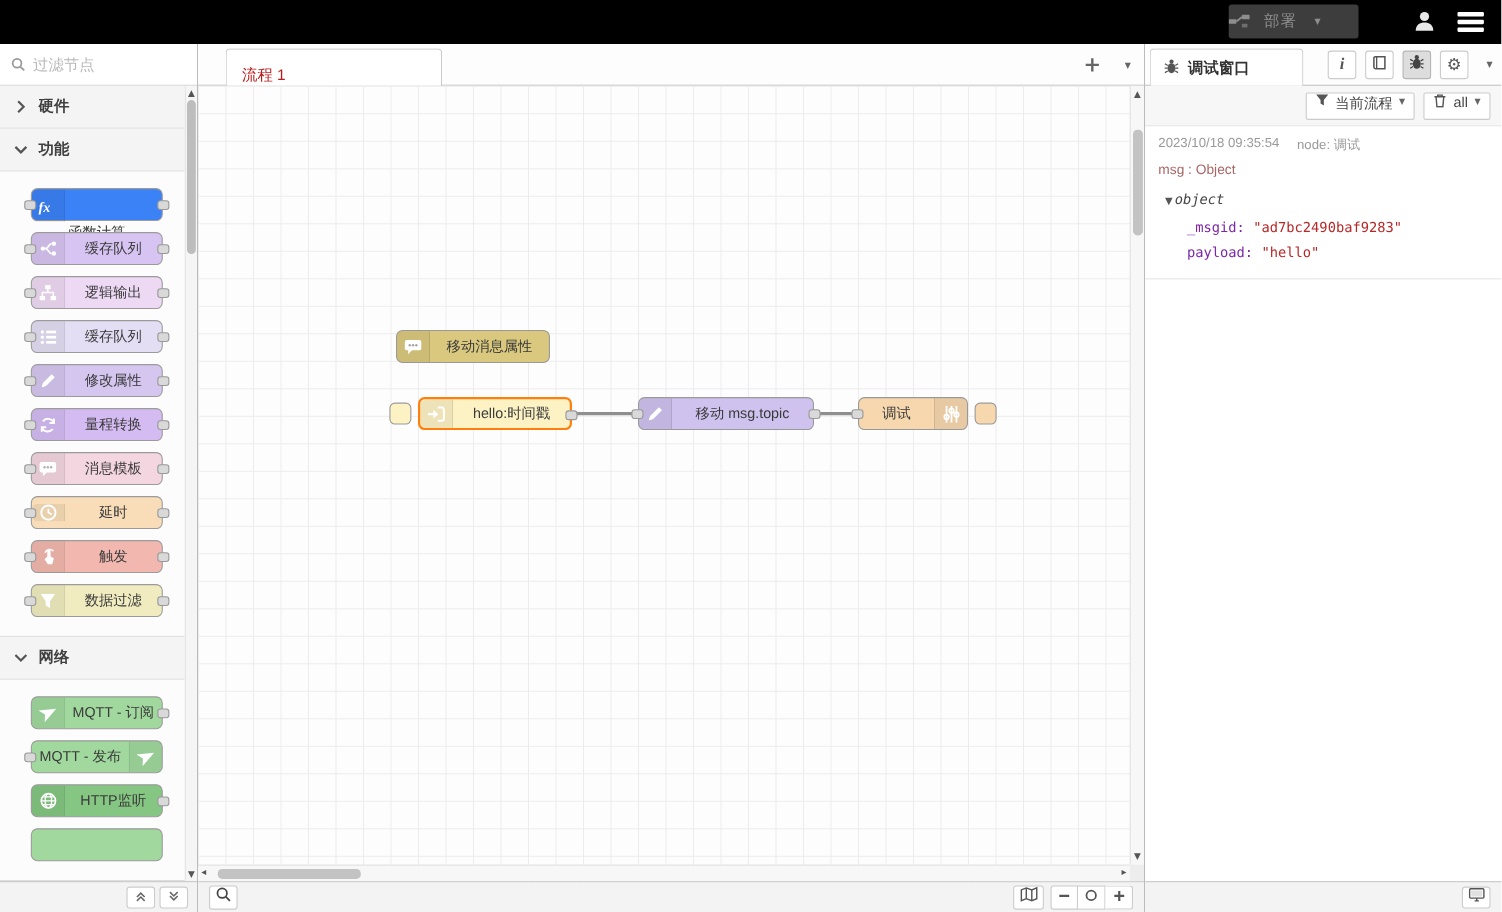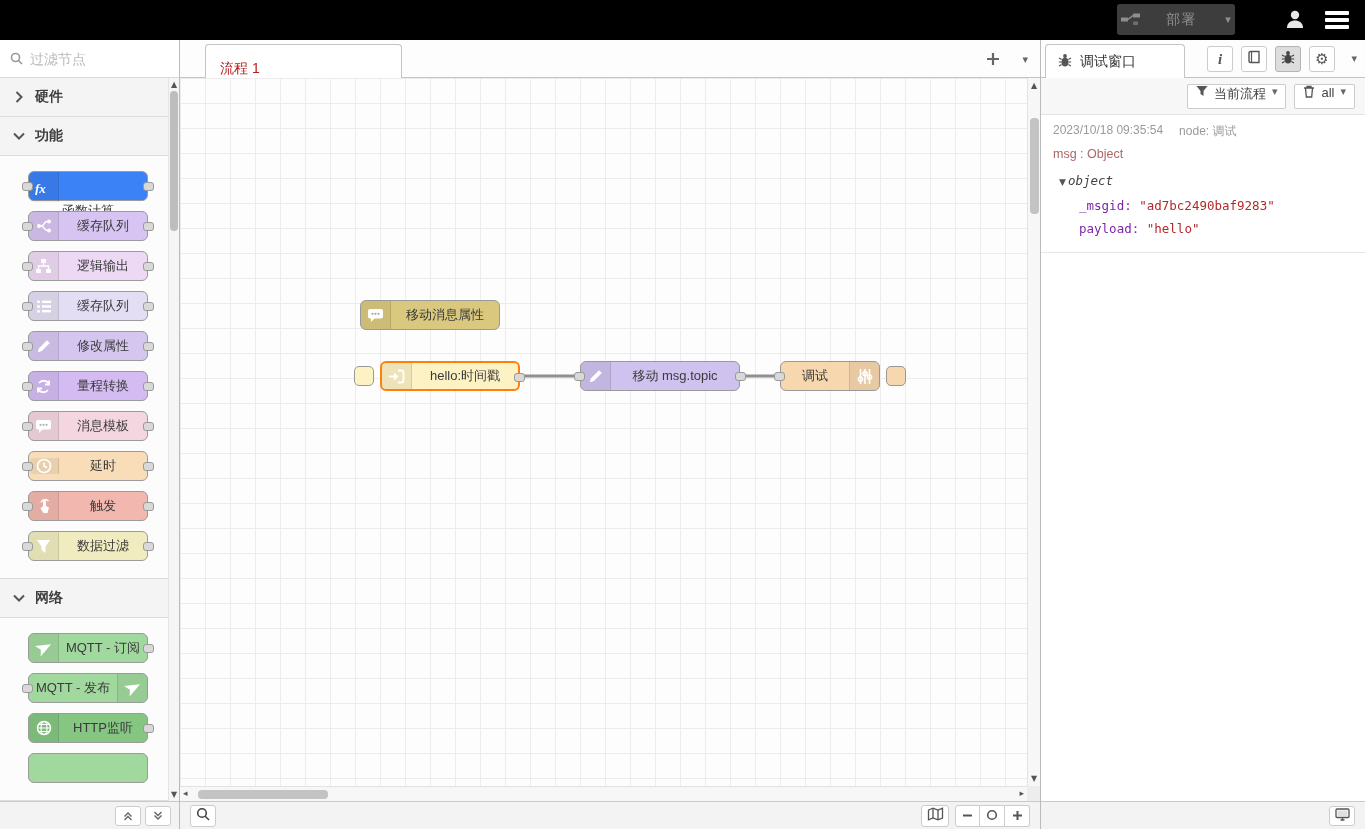--- a/index.html
+++ b/index.html
@@ -3,21 +3,21 @@
 <meta charset="utf-8">
 <style>
   * { margin:0; padding:0; box-sizing:border-box; }
   html,body { width:1365px; height:829px; overflow:hidden; }
   body { font-family:"Liberation Sans", sans-serif; background:#fff; color:#333; }
   .app { width:1365px; height:829px; display:flex; flex-direction:column; }
 
   
   .topbar { height:40px; background:#000; position:relative; flex:0 0 40px; }
   .deploy-btn { position:absolute; right:130px; top:4px; height:31px; width:118px; background:#3d3d3d;
-    border-radius:3px; display:flex; align-items:center; justify-content:center; gap:25px; cursor:pointer; }
+    border-radius:3px; display:flex; align-items:center; gap:12px; cursor:pointer; }
   .deploy-btn .dlabel { color:#8f8f8f; font-size:14px; letter-spacing:1px; }
   .deploy-btn .dcaret { color:#8f8f8f; font-size:11px; font-family:"DejaVu Sans", sans-serif; margin-left:4px; }
   .user-btn { position:absolute; right:57px; top:8px; width:26px; height:26px; display:flex; align-items:center; justify-content:center; cursor:pointer; }
   .menu-btn { position:absolute; right:16px; top:11px; width:24px; height:18px; display:flex; flex-direction:column; justify-content:space-between; cursor:pointer; }
   .menu-btn span { display:block; height:4px; background:#fff; border-radius:1px; }
 
   .main { flex:1; display:flex; min-height:0; }
 
   
   .palette { width:180px; flex:0 0 180px; border-right:1px solid #bbb; display:flex; flex-direction:column; background:#fcfcfc; }
@@ -83,21 +83,21 @@
   .zoom-group .zbtn + .zbtn { border-left:none; }
   .zoom-group .zbtn:first-child { border-radius:3px 0 0 3px; }
   .zoom-group .zbtn:last-child { border-radius:0 3px 3px 0; }
   .nav-btn { width:28px; height:22px; background:#fff; border:1px solid #ccc; border-radius:3px; display:flex; align-items:center; justify-content:center; cursor:pointer; margin-left:auto; }
   .search-btn { width:26px; height:22px; background:#fff; border:1px solid #ccc; border-radius:3px; display:flex; align-items:center; justify-content:center; cursor:pointer; }
 
   
   .sidebar { width:325px; flex:0 0 325px; border-left:1px solid #bbb; display:flex; flex-direction:column; background:#fff; }
   .sidebar-tabbar { height:38px; flex:0 0 38px; background:#fdfdfd; border-bottom:1px solid #c4c4c4; display:flex; align-items:flex-end; position:relative; }
   .debug-tab { margin-left:4px; width:140px; height:34px; background:#fff; border:1px solid #c4c4c4; border-bottom:none; border-radius:4px 4px 0 0;
-    display:flex; align-items:center; gap:8px; padding-left:12px; font-size:14px; font-weight:normal; color:#333; margin-bottom:-1px; z-index:2; cursor:pointer; }
+    display:flex; align-items:center; gap:8px; padding-left:12px; font-size:14px; font-weight:bold; color:#333; margin-bottom:-1px; z-index:2; cursor:pointer; }
   .sidebar-tools { position:absolute; right:30px; top:6px; display:flex; gap:8px; }
   .tool-btn { width:26px; height:26px; background:#fff; border:1px solid #ccc; border-radius:3px; display:flex; align-items:center; justify-content:center; cursor:pointer; color:#555; }
   .tool-btn.active { background:#ddd; border-color:#b5b5b5; }
   .sidebar-caret { position:absolute; right:8px; top:12px; }
   .sidebar-toolbar { height:37px; flex:0 0 37px; background:#f7f7f7; border-bottom:1px solid #e3e3e3; display:flex; align-items:center; justify-content:flex-end; gap:8px; padding:0 10px; }
   .bar-btn { height:25px; background:#fff; border:1px solid #ccc; border-radius:2px; display:flex; align-items:flex-start; gap:6px; padding:0 8px; font-size:13px; color:#444; cursor:pointer; }
   .debug-content { flex:1; background:#fff; overflow:hidden; }
   .debug-msg { padding:8px 12px 12px; border-bottom:1px solid #e6e6e6; }
   .dm-meta { font-size:12px; color:#9a9a9a; margin-bottom:7px; display:flex; gap:16px; }
   .dm-summary { font-size:12.5px; color:#a66; margin-bottom:8px; }

